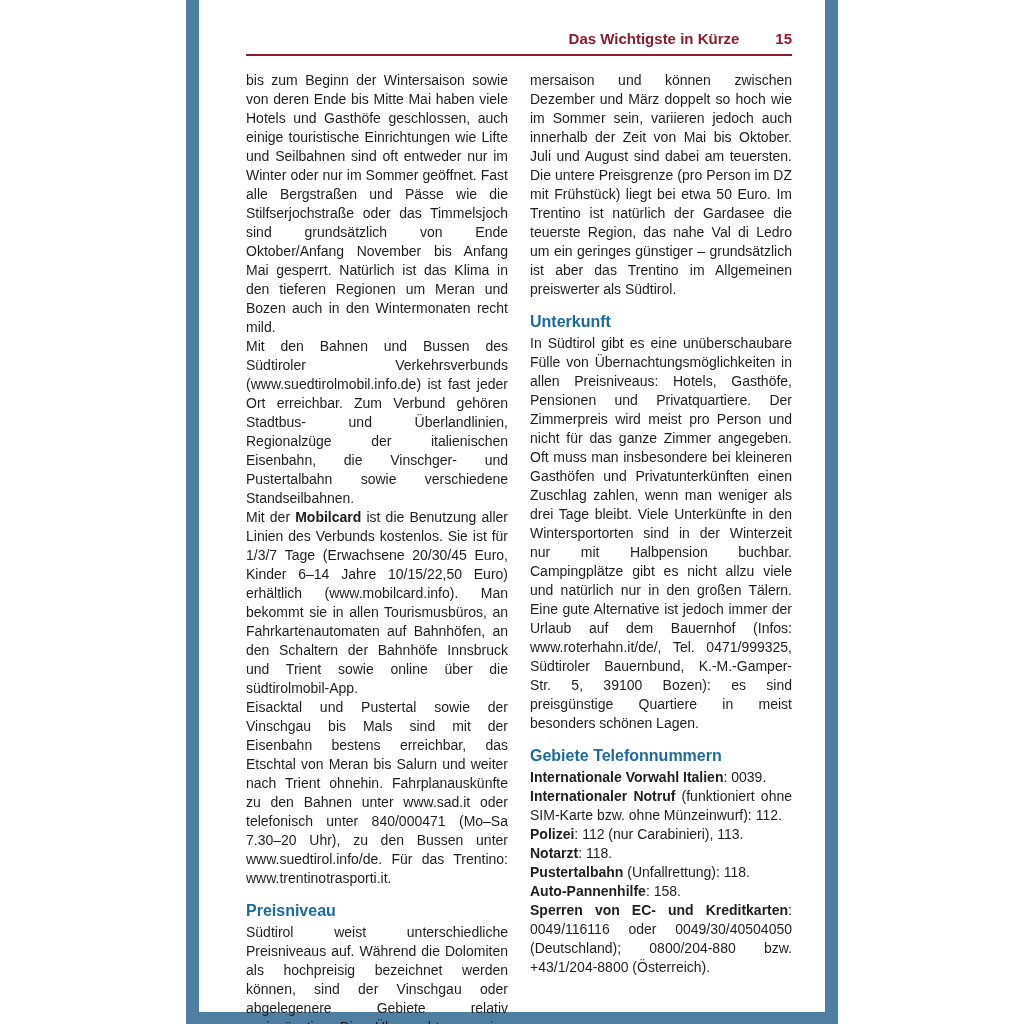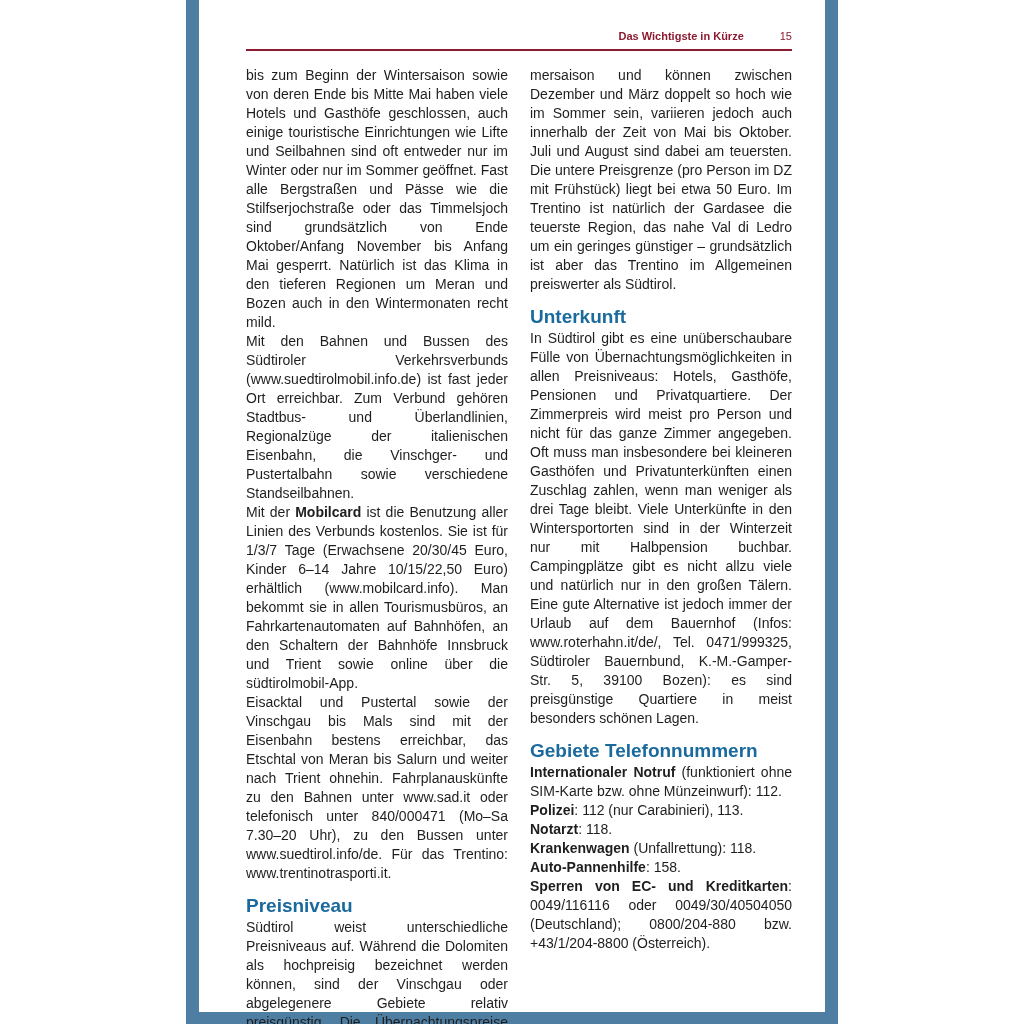--- a/index.html
+++ b/index.html
@@ -24,46 +24,46 @@
   .content{
     position:absolute;
     left:246px; top:30px; width:546px;
   }
   .header{
     display:flex;
     justify-content:flex-end;
     align-items:baseline;
     gap:36px;
     color:var(--maroon);
-    font-size:11px;
+    font-size:15px;
     padding-bottom:7px;
     border-bottom:2.5px solid var(--maroon);
   }
   .header-title{ font-weight:bold; }
-  .page-number{ font-weight:400; }
+  .page-number{ font-weight:700; }
 
   .columns{
     display:flex;
     gap:22px;
     margin-top:15px;
   }
   .col{
     width:262px;
     font-size:14px;
     line-height:19px;
     color:var(--body);
   }
   .para{
     margin:0;
     text-align:justify;
   }
   .para .bold{ font-weight:bold; }
   .section-heading{
     margin:13px 0 3px 0;
-    font-size:19px;
+    font-size:16px;
     line-height:19px;
     color:var(--blue);
     font-weight:bold;
   }
 </style>
 </head>
 <body>
 
 <div class="page">
   <div class="edge edge-left"></div>
@@ -82,22 +82,23 @@
           <p class="para"><span>Mit der </span><span class="bold">Mobilcard</span><span> ist die Benutzung aller Linien des Verbunds kostenlos. Sie ist für 1/3/7 Tage (Erwachsene 20/30/45 Euro, Kinder 6–14 Jahre 10/15/22,50 Euro) erhältlich (www.mobilcard.info). Man bekommt sie in allen Tourismusbüros, an Fahrkartenautomaten auf Bahnhöfen, an den Schaltern der Bahnhöfe Innsbruck und Trient sowie online über die südtirolmobil-App.</span></p>
           <p class="para"><span>Eisacktal und Pustertal sowie der Vinschgau bis Mals sind mit der Eisenbahn bestens erreichbar, das Etschtal von Meran bis Salurn und weiter nach Trient ohnehin. Fahrplanauskünfte zu den Bahnen unter www.sad.it oder telefonisch unter 840/000471 (Mo–Sa 7.30–20 Uhr), zu den Bussen unter www.suedtirol.info/de. Für das Trentino: www.trentinotrasporti.it.</span></p>
           <h2 class="section-heading">Preisniveau</h2>
           <p class="para"><span>Südtirol weist unterschiedliche Preisniveaus auf. Während die Dolomiten als hochpreisig bezeichnet werden können, sind der Vinschgau oder abgelegenere Gebiete relativ preisgünstig. Die Übernachtungspreise schwanken zwischen der Winter- und Som-</span></p>
         </div>
       <div class="col">
           <p class="para"><span>mersaison und können zwischen Dezember und März doppelt so hoch wie im Sommer sein, variieren jedoch auch innerhalb der Zeit von Mai bis Oktober. Juli und August sind dabei am teuersten. Die untere Preisgrenze (pro Person im DZ mit Frühstück) liegt bei etwa 50 Euro. Im Trentino ist natürlich der Gardasee die teuerste Region, das nahe Val di Ledro um ein geringes günstiger – grundsätzlich ist aber das Trentino im Allgemeinen preiswerter als Südtirol.</span></p>
           <h2 class="section-heading">Unterkunft</h2>
           <p class="para"><span>In Südtirol gibt es eine unüberschaubare Fülle von Übernachtungsmöglichkeiten in allen Preisniveaus: Hotels, Gasthöfe, Pensionen und Privatquartiere. Der Zimmerpreis wird meist pro Person und nicht für das ganze Zimmer angegeben. Oft muss man insbesondere bei kleineren Gasthöfen und Privatunterkünften einen Zuschlag zahlen, wenn man weniger als drei Tage bleibt. Viele Unterkünfte in den Wintersportorten sind in der Winterzeit nur mit Halbpension buchbar. Campingplätze gibt es nicht allzu viele und natürlich nur in den großen Tälern. Eine gute Alternative ist jedoch immer der Urlaub auf dem Bauernhof (Infos: www.roterhahn.it/de/, Tel. 0471/999325, Südtiroler Bauernbund, K.-M.-Gamper-Str. 5, 39100 Bozen): es sind preisgünstige Quartiere in meist besonders schönen Lagen.</span></p>
           <h2 class="section-heading">Gebiete Telefonnummern</h2>
+          <p class="para"><span class="bold">Internationale Vorwahl Italien</span><span>: 0039.</span></p>
           <p class="para"><span class="bold">Internationaler Notruf</span><span> (funktioniert ohne SIM-Karte bzw. ohne Münzeinwurf): 112.</span></p>
           <p class="para"><span class="bold">Polizei</span><span>: 112 (nur Carabinieri), 113.</span></p>
           <p class="para"><span class="bold">Notarzt</span><span>: 118.</span></p>
-          <p class="para"><span class="bold">Krankenwagen</span><span> (Unfallrettung): 118.</span></p>
+          <p class="para"><span class="bold">Pustertalbahn</span><span> (Unfallrettung): 118.</span></p>
           <p class="para"><span class="bold">Auto-Pannenhilfe</span><span>: 158.</span></p>
           <p class="para"><span class="bold">Sperren von EC- und Kreditkarten</span><span>: 0049/116116 oder 0049/30/40504050 (Deutschland); 0800/204-880 bzw. +43/1/204-8800 (Österreich).</span></p>
         </div>
     </div>
   </div>
 </div>
 
 </body></html>

